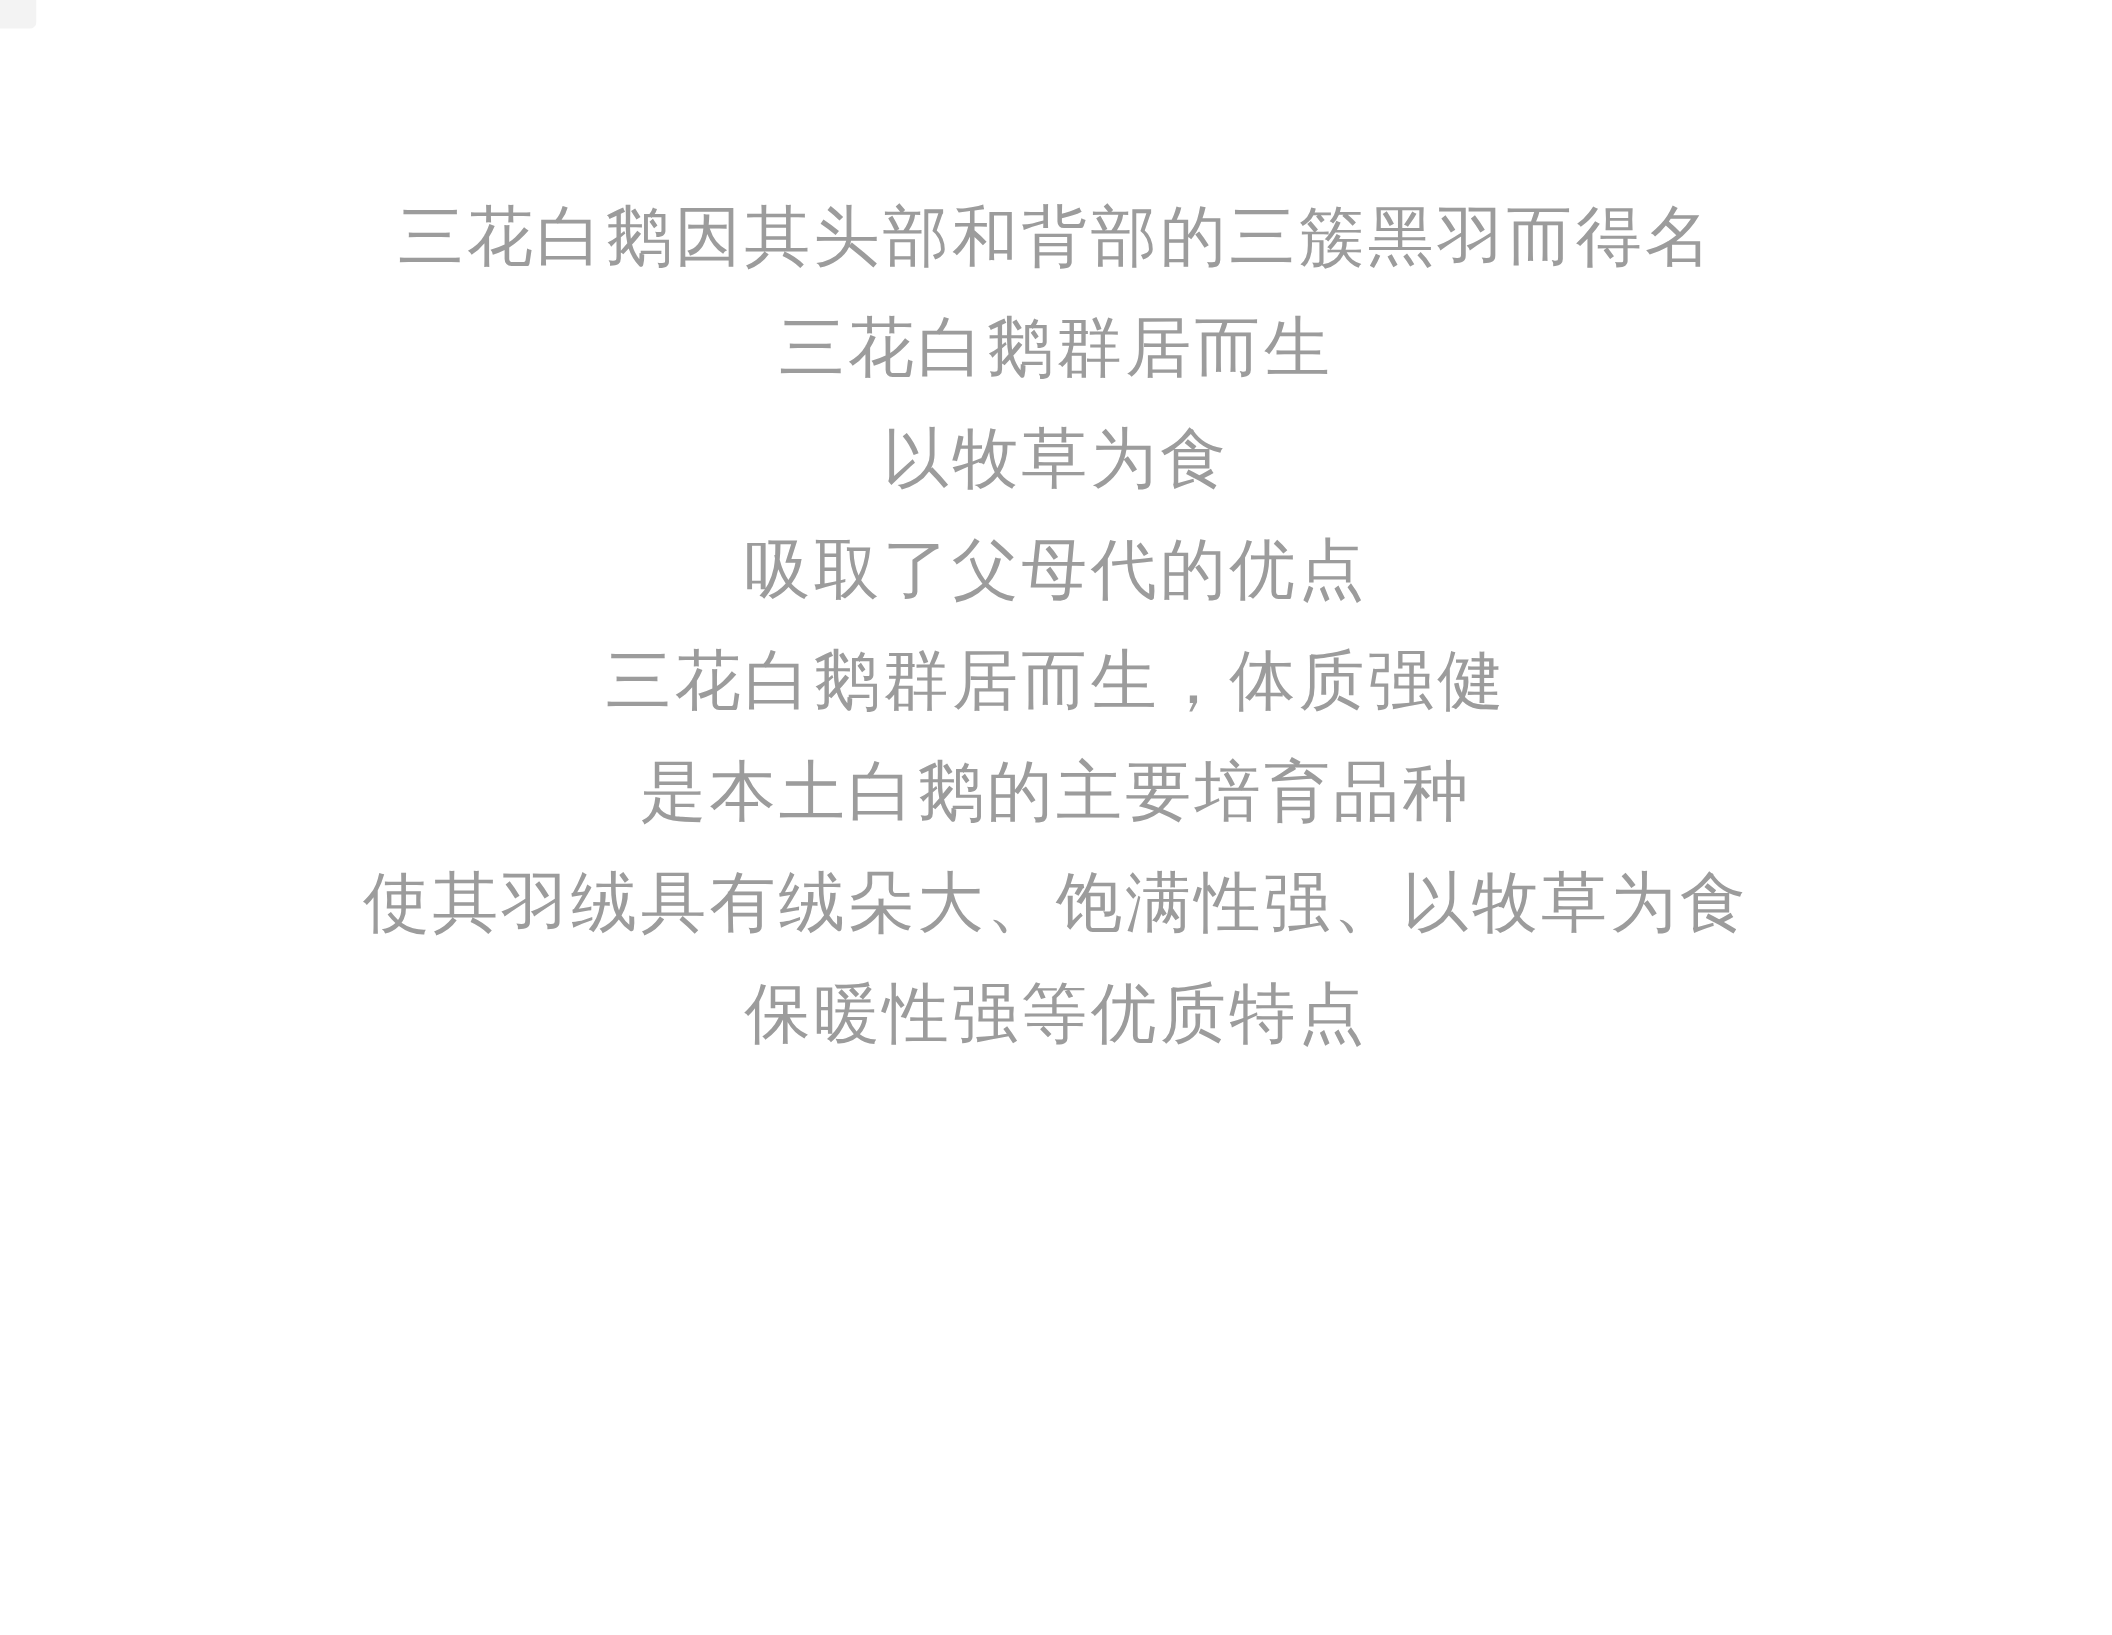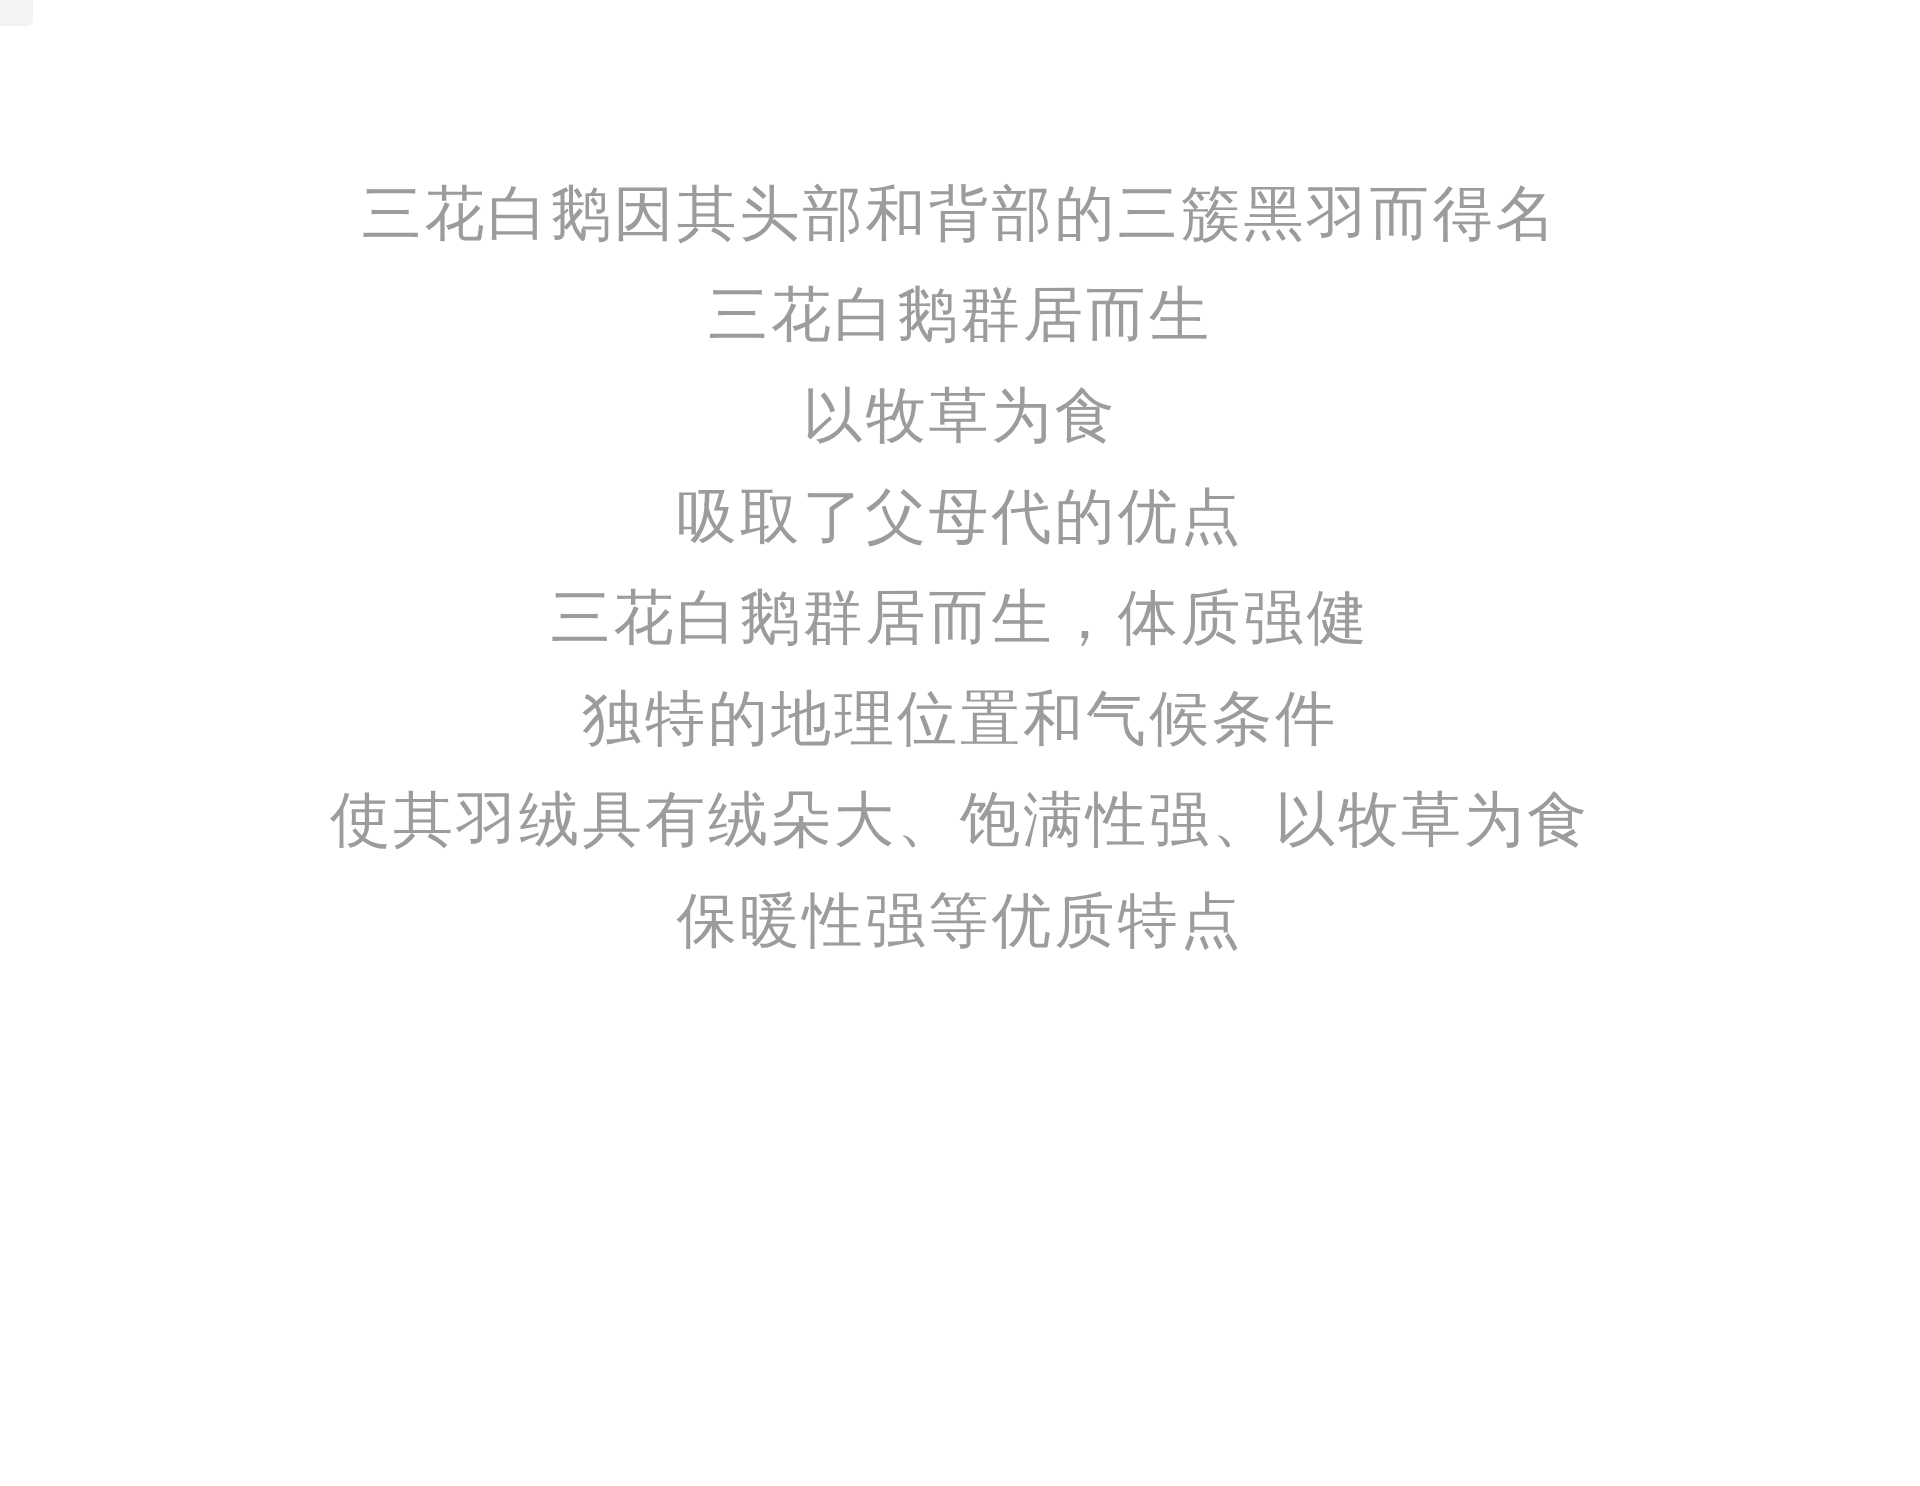--- a/index.html
+++ b/index.html
@@ -31,30 +31,29 @@
     text-align: center;
     color: #9c9c9c;
     font-size: 60px;
     line-height: 101px;
     letter-spacing: 3px;
     font-weight: 300;
   }
   .caption-line {
     display: block;
     white-space: nowrap;
-    font-family: Liberation Serif, serif;
   }
 </style>
 </head>
 <body>
 
 <div class="corner-patch"></div>
 
 <div class="caption-block">
   <div class="caption-line">三花白鹅因其头部和背部的三簇黑羽而得名</div>
   <div class="caption-line">三花白鹅群居而生</div>
   <div class="caption-line">以牧草为食</div>
   <div class="caption-line">吸取了父母代的优点</div>
   <div class="caption-line">三花白鹅群居而生，体质强健</div>
-  <div class="caption-line">独特的地理位置和气候条件</div>
+  <div class="caption-line">是本土白鹅的主要培育品种</div>
   <div class="caption-line">使其羽绒具有绒朵大、饱满性强、以牧草为食</div>
   <div class="caption-line">保暖性强等优质特点</div>
 </div>
 
 </body></html>

